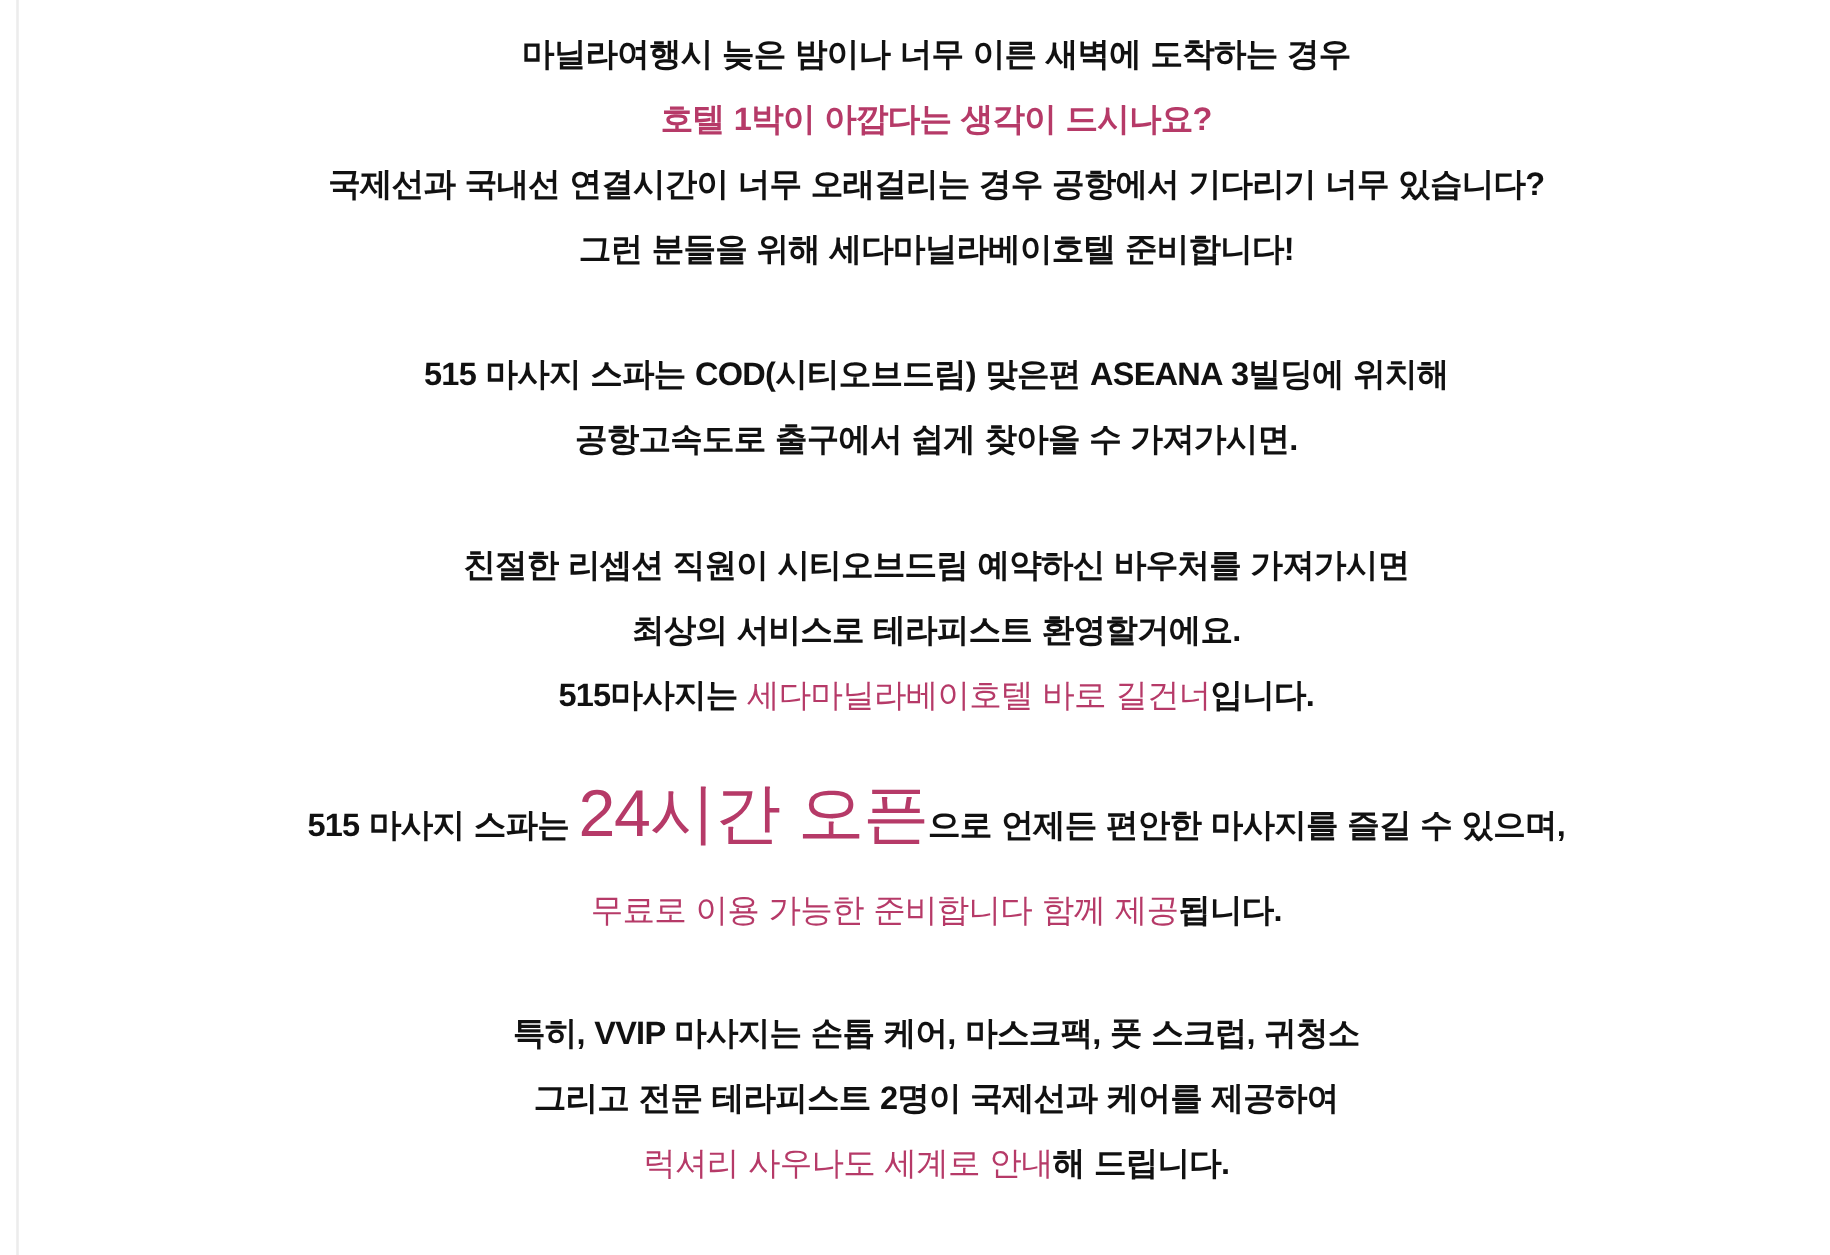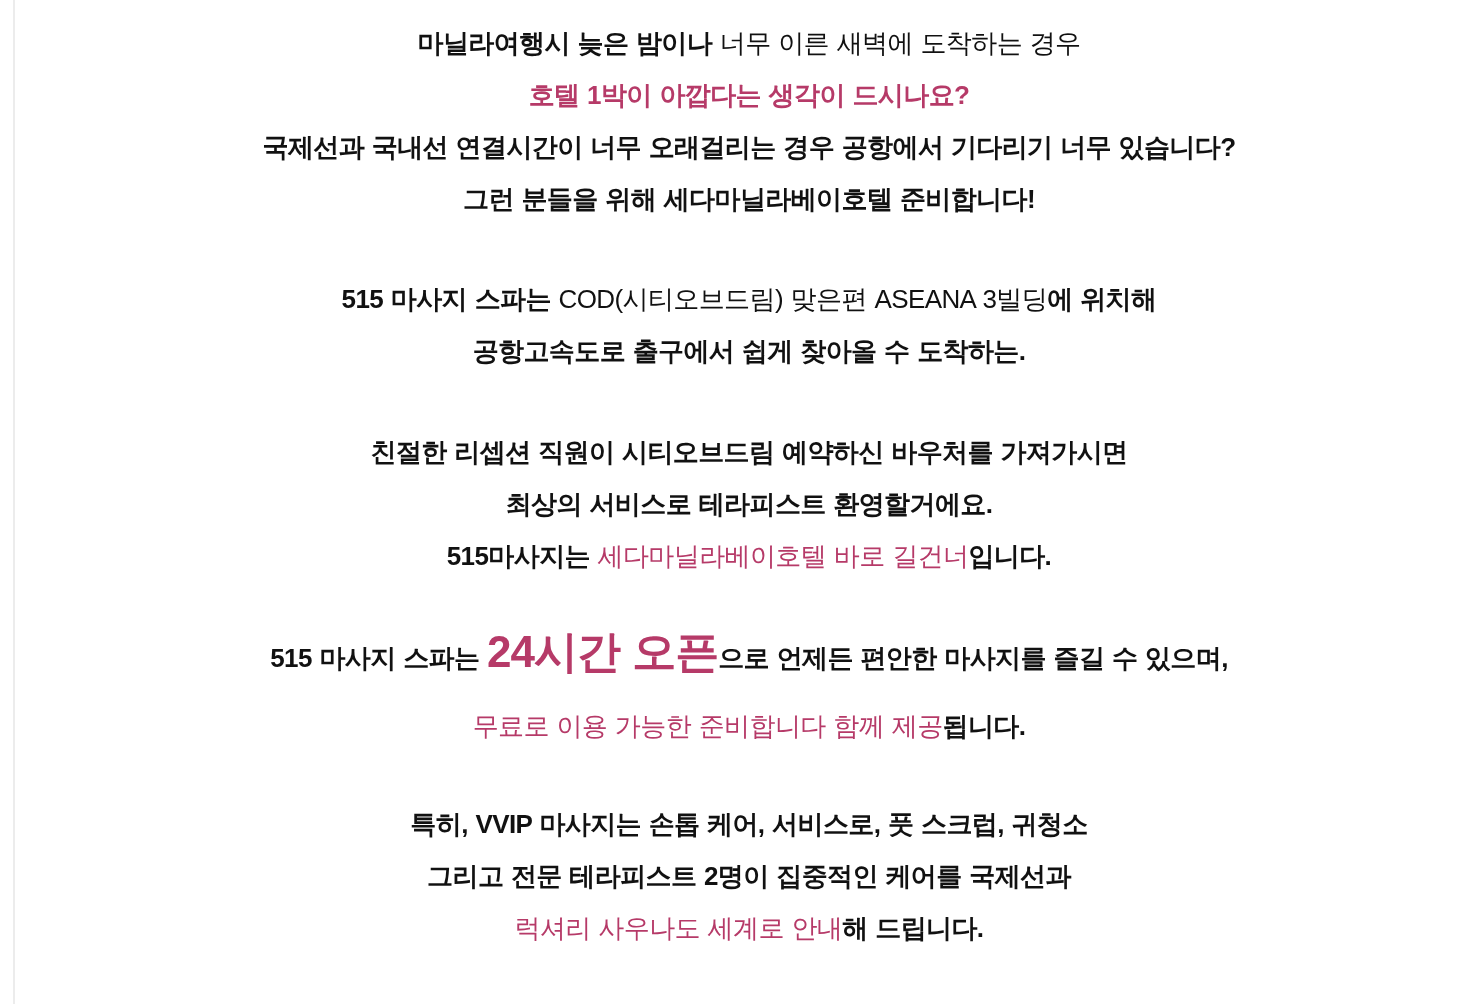--- a/index.html
+++ b/index.html
@@ -31,24 +31,24 @@
     word-spacing:1px;
   }
   .para{margin:0;}
   .para.gap-s2{margin-top:48px;}
   .para.gap-s3{margin-top:49px;}
   .para.gap-s4{margin-top:28px;}
   .para.gap-s5{margin-top:46px;}
   .line{white-space:nowrap;}
   .line-big{line-height:84px;}
   .r{color:var(--ink);font-weight:700;}
-  .b{font-weight:400;}
+  .b{font-weight:700;}
   .pink{color:var(--accent);}
   .pink-b{color:var(--accent);font-weight:400;}
-  .big{color:var(--accent);font-size:44px;font-weight:700;letter-spacing:-1px;}
+  .big{color:var(--accent);font-size:53px;font-weight:400;letter-spacing:-1px;}
 </style>
 </head>
 <body>
 
 <div class="left-rule"></div>
 
 <div class="content">
 
   <section class="para">
     <div class="line">
@@ -63,21 +63,21 @@
     <div class="line">
       <span class="r">그런 분들을 위해 세다마닐라베이호텔 준비합니다!</span>
     </div>
   </section>
 
   <section class="para gap-s2">
     <div class="line">
       <span class="r">515 마사지 스파는 </span><span class="r b">COD(시티오브드림) 맞은편 ASEANA 3빌딩</span><span class="r">에 위치해</span>
     </div>
     <div class="line">
-      <span class="r">공항고속도로 출구에서 쉽게 찾아올 수 도착하는.</span>
+      <span class="r">공항고속도로 출구에서 쉽게 찾아올 수 가져가시면.</span>
     </div>
   </section>
 
   <section class="para gap-s3">
     <div class="line">
       <span class="r">친절한 리셉션 직원이 시티오브드림 예약하신 바우처를 가져가시면</span>
     </div>
     <div class="line">
       <span class="r">최상의 서비스로 테라피스트 환영할거에요.</span>
     </div>
@@ -90,23 +90,23 @@
     <div class="line line-big">
       <span class="r">515 마사지 스파는 </span><span class="r big">24시간 오픈</span><span class="r">으로 언제든 편안한 마사지를 즐길 수 있으며,</span>
     </div>
     <div class="line">
       <span class="r pink-b">무료로 이용 가능한 준비합니다 함께 제공</span><span class="r">됩니다.</span>
     </div>
   </section>
 
   <section class="para gap-s5">
     <div class="line">
-      <span class="r">특히, VVIP 마사지는 손톱 케어, 서비스로, 풋 스크럽, 귀청소</span>
+      <span class="r">특히, VVIP 마사지는 손톱 케어, 마스크팩, 풋 스크럽, 귀청소</span>
     </div>
     <div class="line">
-      <span class="r">그리고 전문 테라피스트 2명이 집중적인 케어를 국제선과</span>
+      <span class="r">그리고 전문 테라피스트 2명이 국제선과 케어를 제공하여</span>
     </div>
     <div class="line">
       <span class="r pink-b">럭셔리 사우나도 세계로 안내</span><span class="r">해 드립니다.</span>
     </div>
   </section>
 
 </div>
 
 </body></html>

